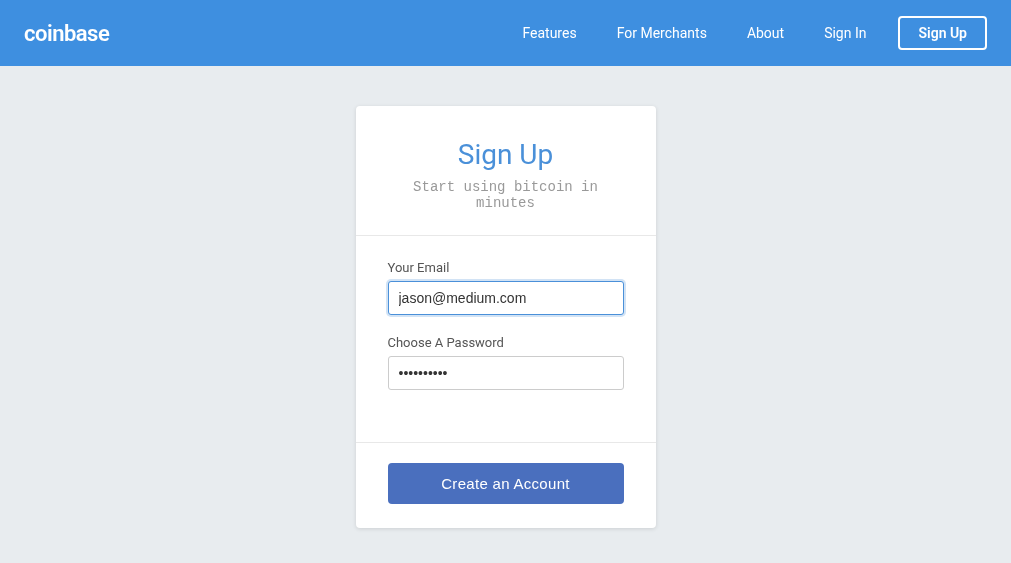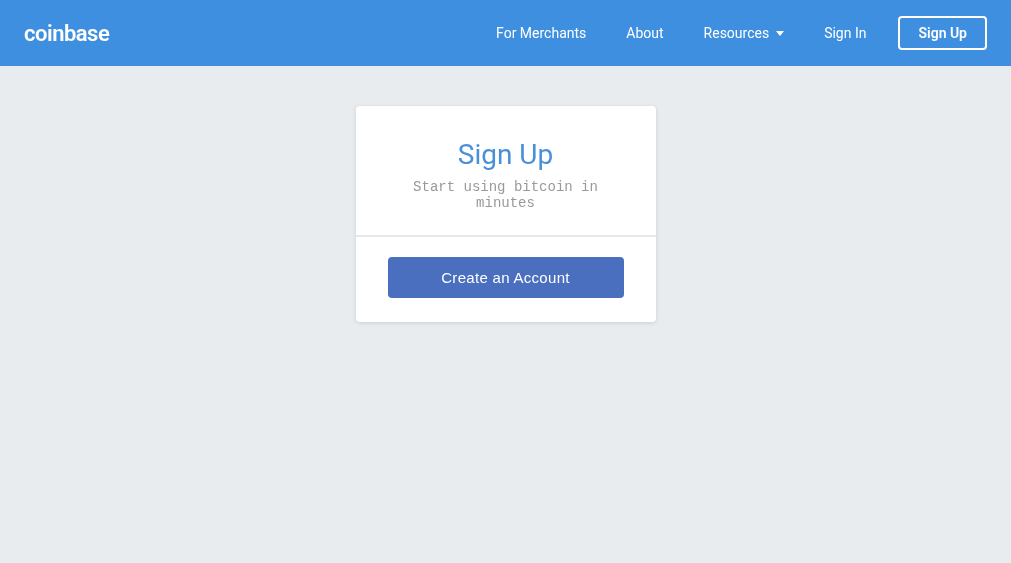--- a/index.html
+++ b/index.html
@@ -192,40 +192,48 @@
       margin-left: 3px;
       vertical-align: middle;
     }
   </style>
 </head>
 <body>
 
 <nav>
   <span class="nav-brand">coinbase</span>
   <div class="nav-links">
+    <a class="nav-link">Features</a>
     <a class="nav-link">For Merchants</a>
     <a class="nav-link">About</a>
-    <a class="nav-link nav-link-resources">
-      <span>Resources</span>
-      <span class="chevron"></span>
-    </a>
     <a class="nav-link-signin">Sign In</a>
     <a class="nav-link-signup">Sign Up</a>
   </div>
 </nav>
 
 <div class="main-content">
 
   <div class="card">
 
     <div class="card-header">
       <h1 class="card-title">Sign Up</h1>
       <p class="card-subtitle">Start using bitcoin in minutes</p>
     </div>
 
+    <div class="card-body">
+      <div class="form-group">
+        <label class="form-label">Your Email</label>
+        <input class="form-input active" type="email" value="jason@medium.com" style="">
+      </div>
+
+      <div class="form-group">
+        <label class="form-label">Choose A Password</label>
+        <input class="form-input" type="password" value="••••••••••" style="">
+      </div>
+    </div>
 
     <div class="card-footer">
       <button class="btn-create">Create an Account</button>
     </div>
 
   </div>
 
 
 </div>
 

